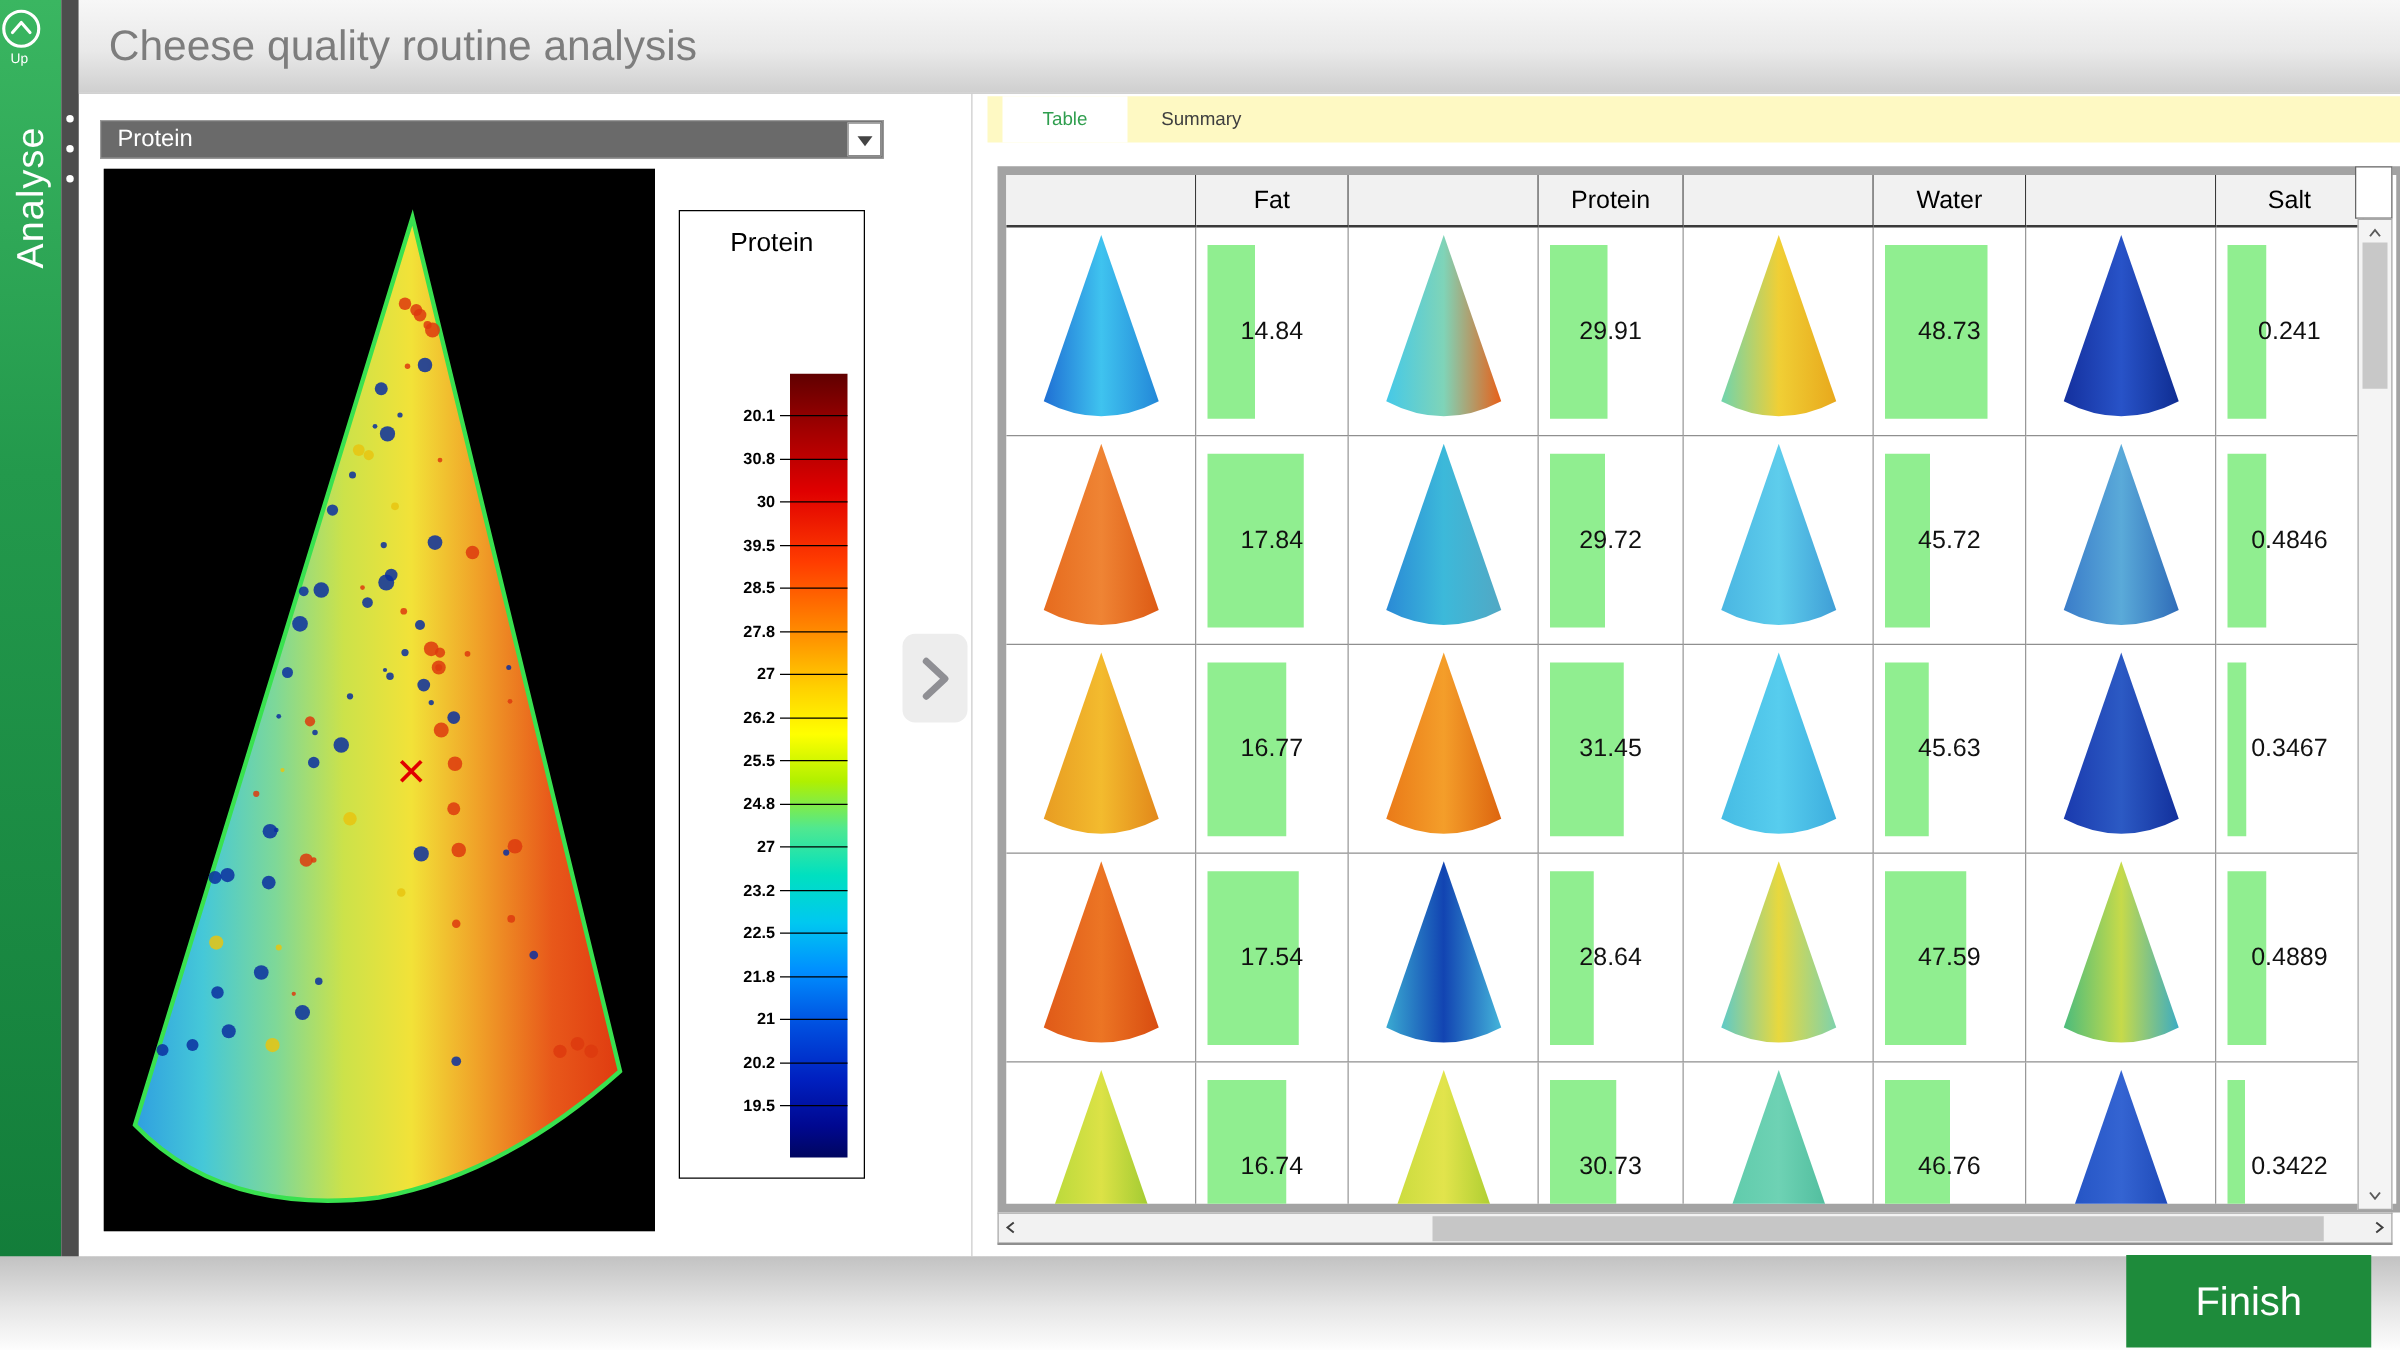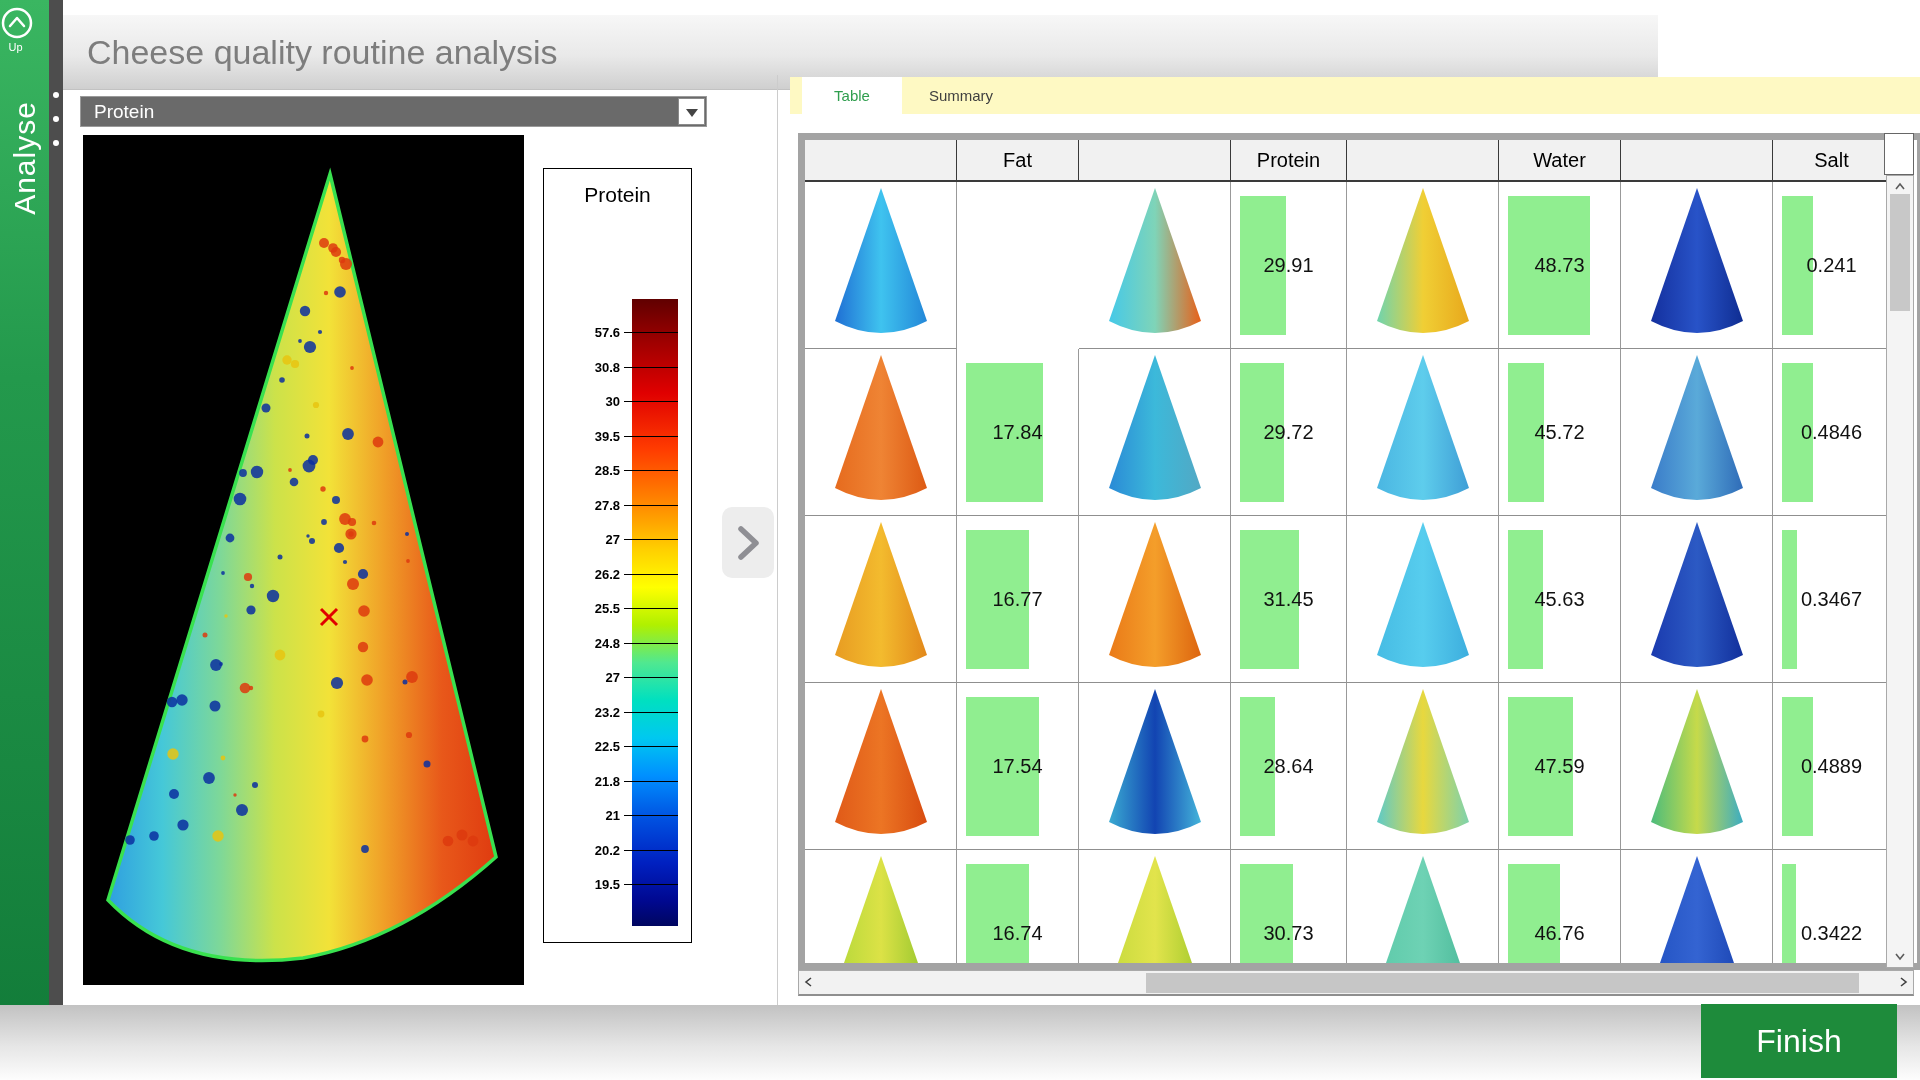--- a/index.html
+++ b/index.html
@@ -16,21 +16,21 @@
   .analyse { position:absolute; left:0; top:88px; width:49px; height:140px; }
   .analyse span { position:absolute; left:50%; top:50%;
                   transform:translate(-50%,-50%) rotate(-90deg);
                   color:#fff; font-size:30px; white-space:nowrap; letter-spacing:1px; }
 
   
   .grip-strip { position:absolute; left:49px; top:0; width:14px; height:1080px; background:#4d4d4d; }
   .grip-dot { position:absolute; left:4px; width:6px; height:6px; border-radius:50%; background:#fff; }
 
   
-  .titlebar { position:absolute; left:63px; top:15px; width:1595px; height:75px;
+  .titlebar { position:absolute; left:63px; top:0; width:1857px; height:75px;
               background:linear-gradient(180deg,#f7f7f7 0%, #e9e9e9 55%, #cfcfcf 100%);
               border-bottom:1px solid #c2c2c2; }
   .page-title { position:absolute; left:24px; top:12px; font-size:34px; color:#7d7d7d; line-height:50px; }
 
   
   .dropdown { position:absolute; left:80px; top:96px; width:627px; height:31px;
               background:#6a6a6a; border:1px solid #9a9a9a; cursor:pointer; }
   .dropdown-text { color:#fff; font-size:19px; line-height:29px; padding-left:13px; }
   .dropdown-btn { position:absolute; right:1px; top:1px; width:27px; height:27px;
                   background:#fff; border:1px solid #8a8a8a; cursor:pointer; }
@@ -239,21 +239,21 @@
         <g stroke="#e00000" stroke-width="3">
           <line x1="238" y1="474" x2="254" y2="490"></line>
           <line x1="254" y1="474" x2="238" y2="490"></line>
         </g>
       </svg></div>
 
   <div class="legend" id="legendBox">
     <div class="legend-title">Protein</div>
     <div class="colorbar"></div>
   <div class="tick-line" style="top: 163px;"></div>
-      <div class="tick-label" style="top: 163px;">57.6</div>
+      <div class="tick-label" style="top: 163px;">20.1</div>
       <div class="tick-line" style="top: 197.5px;"></div>
       <div class="tick-label" style="top: 197.5px;">30.8</div>
       <div class="tick-line" style="top: 232px;"></div>
       <div class="tick-label" style="top: 232px;">30</div>
       <div class="tick-line" style="top: 266.5px;"></div>
       <div class="tick-label" style="top: 266.5px;">39.5</div>
       <div class="tick-line" style="top: 301px;"></div>
       <div class="tick-label" style="top: 301px;">28.5</div>
       <div class="tick-line" style="top: 335.5px;"></div>
       <div class="tick-label" style="top: 335.5px;">27.8</div>
@@ -308,20 +308,24 @@
           <defs>
             <linearGradient id="g0img1" x1="0" y1="0" x2="1" y2="0">
               <stop offset="0%" stop-color="#1f6fd4"></stop>
               <stop offset="50%" stop-color="#3fc3ef"></stop>
               <stop offset="100%" stop-color="#2387d8"></stop>
             </linearGradient>
           </defs>
           <path d="M50 3 L96 136 Q50 160 4 136 Z" fill="url(#g0img1)"></path>
         </svg>
       </div>
+      <div class="body-cell" style="left: 152px; top: 42px; width: 122px; height: 167px;">
+        <div class="cell-bar" style="width: 38px; background: rgb(144, 238, 144);"></div>
+        <div class="cell-num" style="line-height: 167px;">14.84</div>
+      </div>
       <div class="body-cell" style="left: 274px; top: 42px; width: 152px; height: 167px;">
         <svg class="cone-svg" width="104" height="160" viewBox="0 0 100 160">
           <defs>
             <linearGradient id="g0img2" x1="0" y1="0" x2="1" y2="0">
               <stop offset="0%" stop-color="#45c9e8"></stop>
               <stop offset="50%" stop-color="#7fd4b8"></stop>
               <stop offset="100%" stop-color="#e86018"></stop>
             </linearGradient>
           </defs>
           <path d="M50 3 L96 136 Q50 160 4 136 Z" fill="url(#g0img2)"></path>

